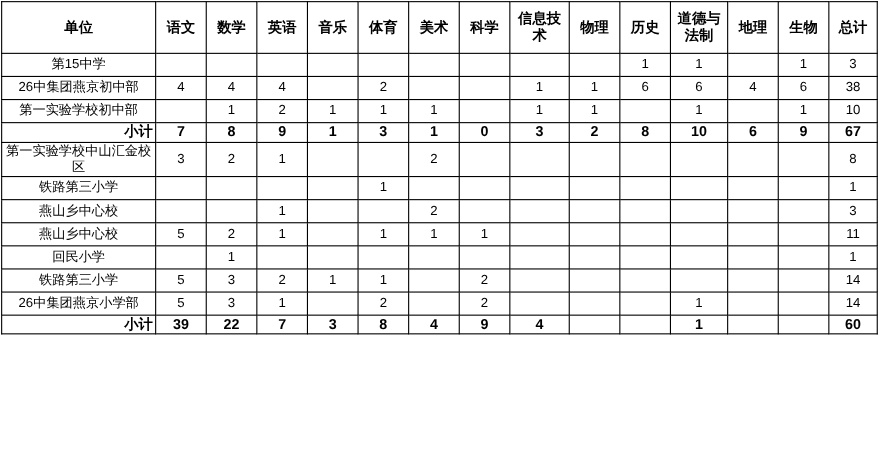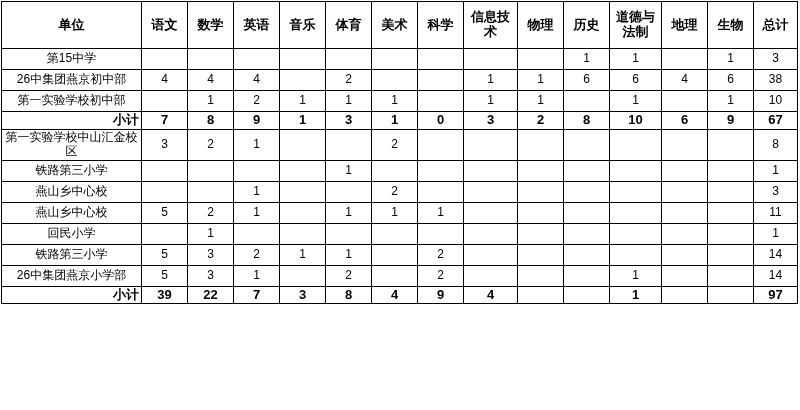--- a/index.html
+++ b/index.html
@@ -304,17 +304,17 @@
           <td>3</td>
           <td>8</td>
           <td>4</td>
           <td>9</td>
           <td>4</td>
           <td></td>
           <td></td>
           <td>1</td>
           <td></td>
           <td></td>
-          <td>97</td>
+          <td>60</td>
         </tr>
       </tbody>
   </table>
 </div>
 
 </body></html>

